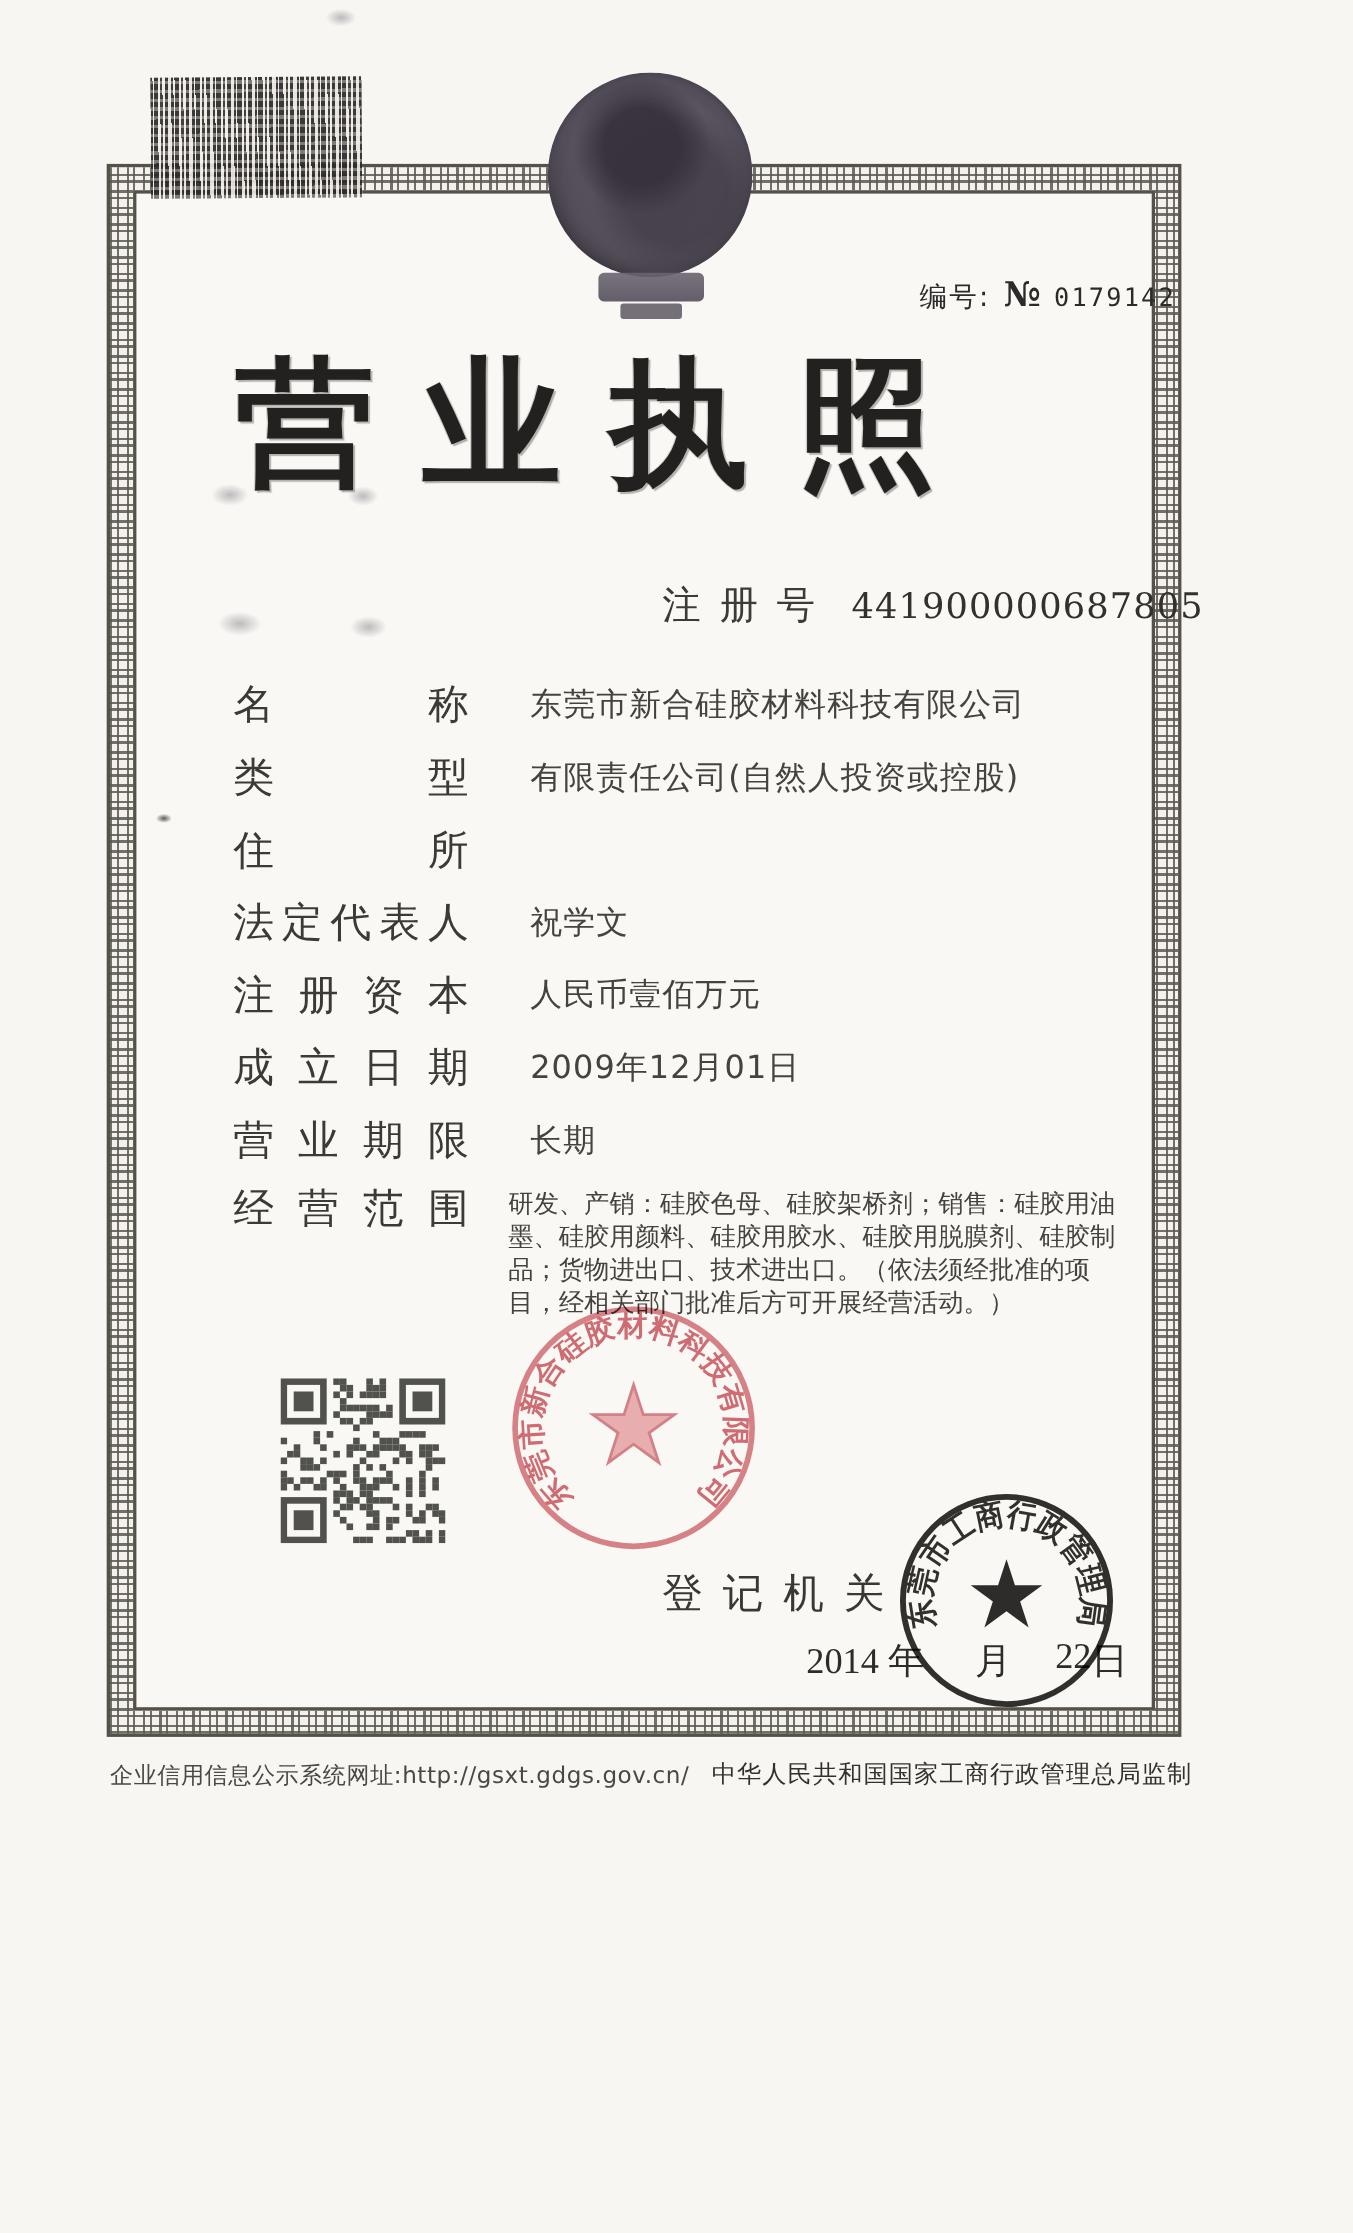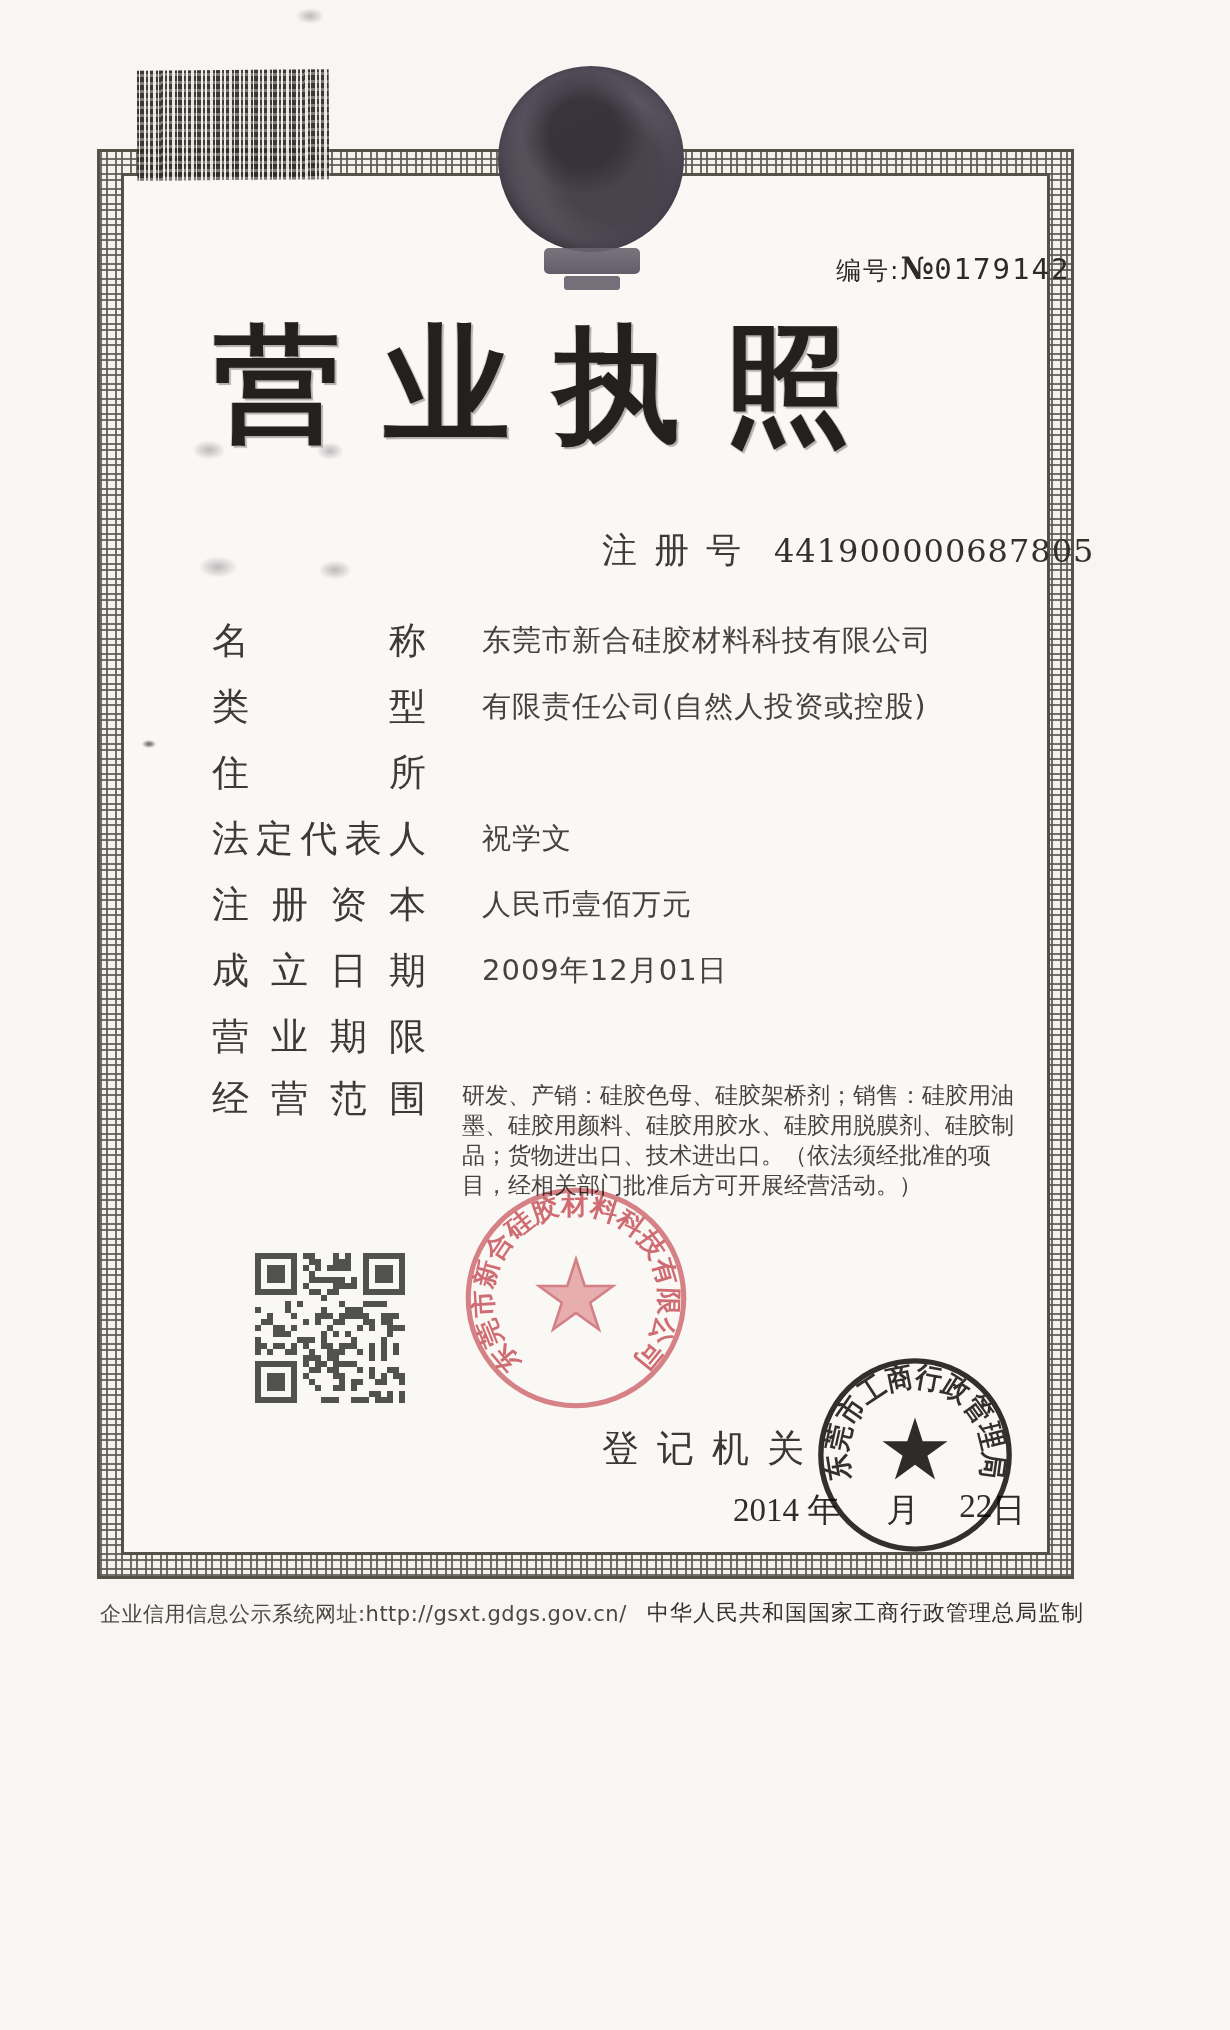--- a/index.html
+++ b/index.html
@@ -47,24 +47,24 @@
   .emblem-base{
     position:absolute;left:46px;bottom:18px;width:96px;height:26px;border-radius:5px;
     background:linear-gradient(#6a6470,#534d5b);opacity:.9;
   }
   .emblem-foot{
     position:absolute;left:66px;bottom:2px;width:56px;height:14px;border-radius:3px;
     background:#5d5763;opacity:.85;
   }
 
   
-  .serial{position:absolute;left:836px;top:250px;z-index:2;display:flex;align-items:baseline;color:#2d2b29;}
+  .serial{position:absolute;left:836px;top:250px;z-index:2;display:flex;align-items:baseline;gap:12px;color:#2d2b29;}
   .serial-label{font-size:25px;letter-spacing:2px;}
   .serial-symbol{font-size:31px;font-weight:bold;font-family:"DejaVu Serif",serif;}
-  .serial-number{font-size:29px;font-family:"DejaVu Sans Mono",monospace;letter-spacing:2px;}
+  .serial-number{font-size:23px;font-family:"DejaVu Sans Mono",monospace;letter-spacing:2px;}
 
   
   .title{
     position:absolute;left:170px;top:310px;width:890px;z-index:2;
     text-align:left;font-size:126px;line-height:150px;font-weight:900;
     letter-spacing:44px;padding-left:44px;box-sizing:border-box;
     color:#232120;text-shadow:2px 2px 1px rgba(110,106,100,.5), -1px 0 0 rgba(130,126,120,.35);
   }
 
   
@@ -192,20 +192,21 @@
         </div>
       <div class="field-value">2009年12月01日</div>
     </div>
       <div class="field-row">
       <div class="field-label">
           <span>营</span>
           <span>业</span>
           <span>期</span>
           <span>限</span>
         </div>
+      <div class="field-value">长期</div>
     </div>
       <div class="field-row para">
       <div class="field-label">
           <span>经</span>
           <span>营</span>
           <span>范</span>
           <span>围</span>
         </div>
       <div class="field-value">研发、产销：硅胶色母、硅胶架桥剂；销售：硅胶用油墨、硅胶用颜料、硅胶用胶水、硅胶用脱膜剂、硅胶制品；货物进出口、技术进出口。（依法须经批准的项目，经相关部门批准后方可开展经营活动。）</div>
     </div>

